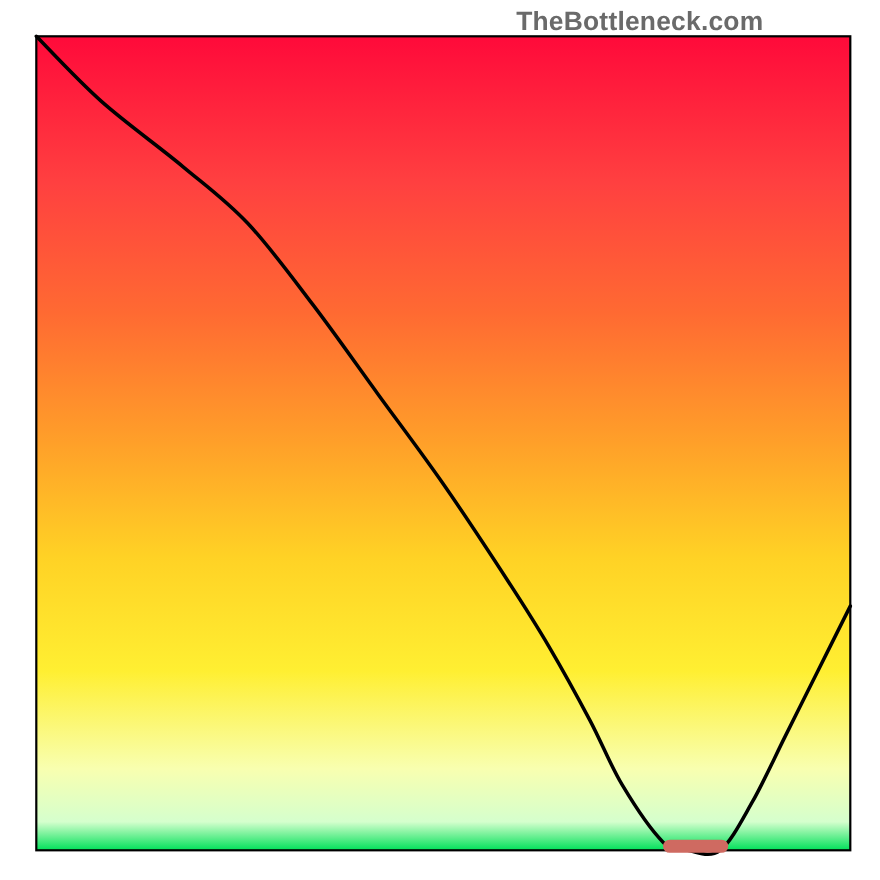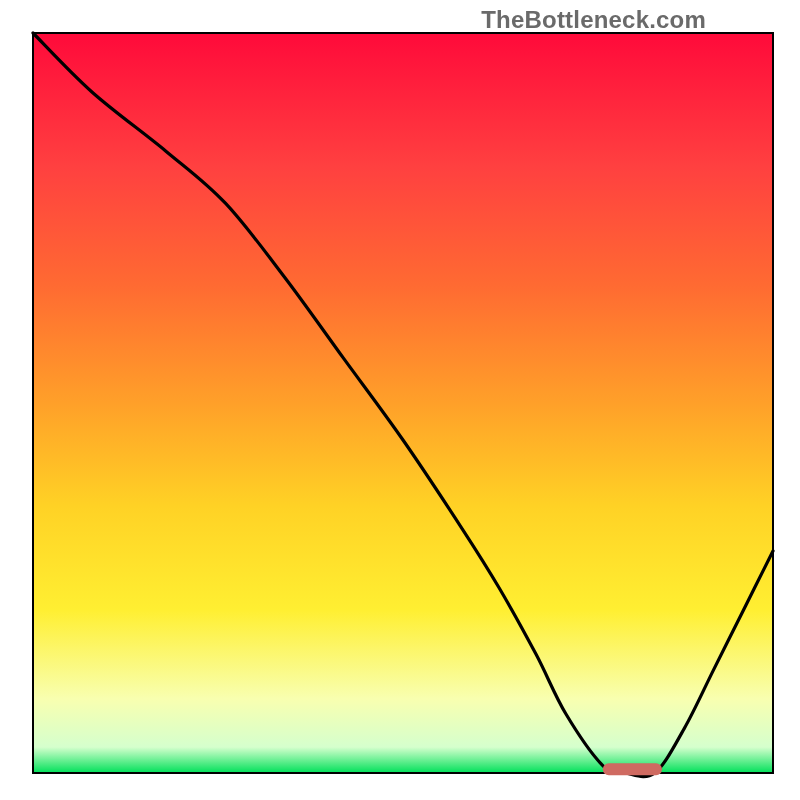--- a/index.html
+++ b/index.html
@@ -7,21 +7,20 @@
     padding: 0;
     width: 800px;
     height: 800px;
     background: #ffffff;
     overflow: hidden;
   }
   .wrap {
     position: relative;
     width: 712px;
     height: 800px;
-    padding-left: 12px;
   }
   .watermark {
     position: absolute;
     top: 6px;
     right: 18px;
     font-family: Arial, Helvetica, sans-serif;
     font-size: 24px;
     font-weight: 600;
     color: #6a6a6a;
     letter-spacing: 0.2px;

